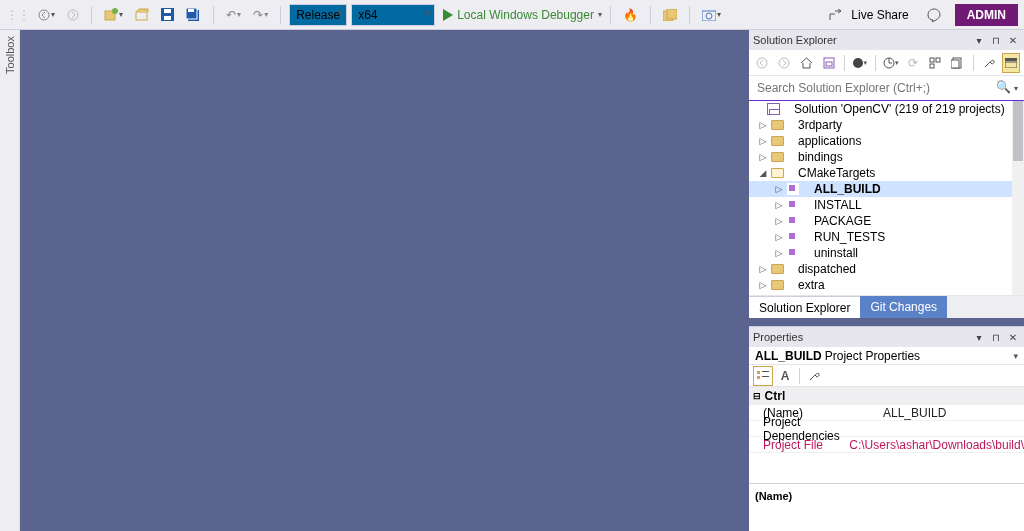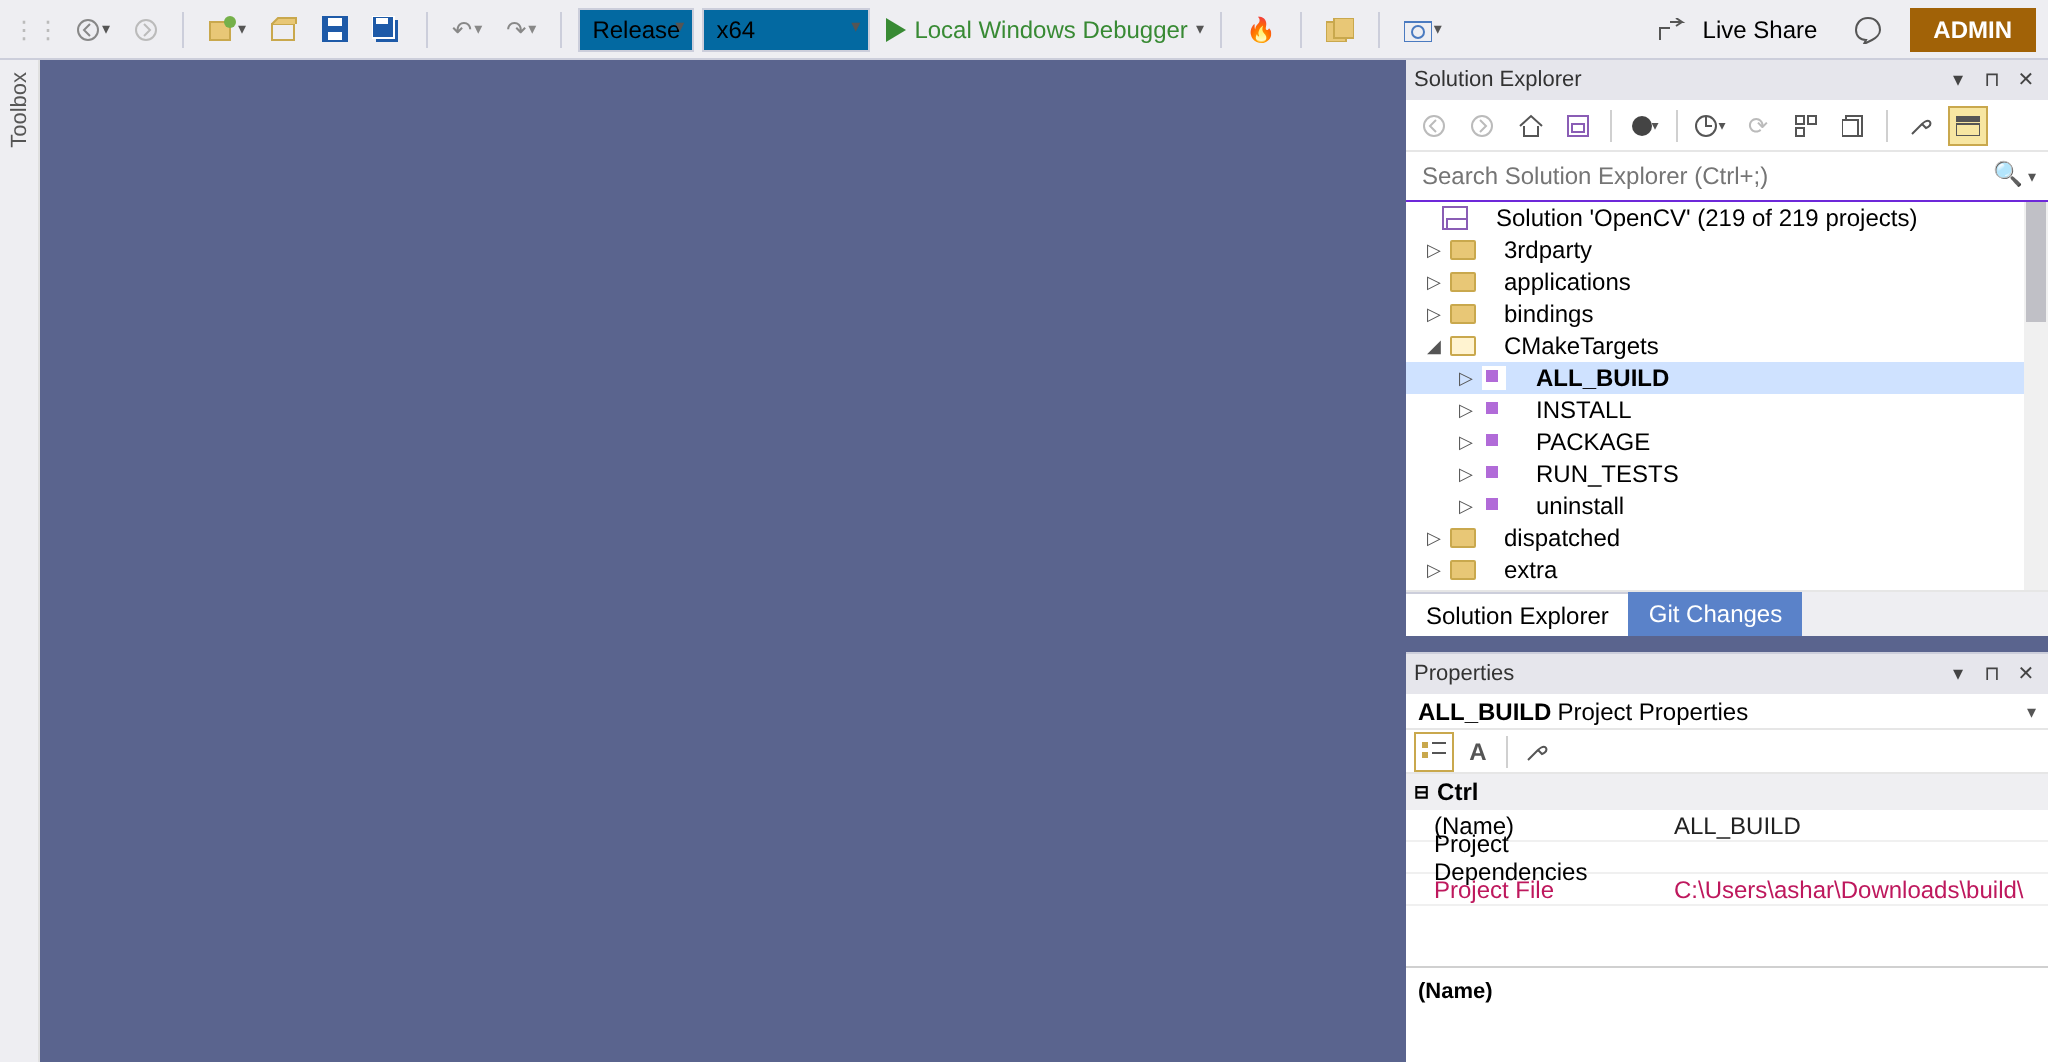--- a/index.html
+++ b/index.html
@@ -6,30 +6,30 @@
   body { width: 1024px; height: 531px; background: #f5f5f7; overflow: hidden; position: relative; }
   
   .toolbar { height: 30px; background: #eeeef2; border-bottom: 1px solid #cccedb; display: flex; align-items: center; padding: 0 6px; gap: 4px; }
   .tb-sep { width: 1px; height: 18px; background: #cccedb; margin: 0 4px; }
   .tb-btn { display: flex; align-items: center; height: 22px; padding: 0 4px; cursor: pointer; }
   .tb-btn svg { display: block; }
   .tb-drop { border: 1px solid #cccedb; background: #0369a1; height: 22px; display:flex; align-items:center; padding:0 18px 0 6px; position:relative; cursor:pointer; }
   .tb-drop::after { content:"▾"; position:absolute; right:4px; top:3px; font-size:9px; color:#555;}
   .tb-play { color:#388a34; display:flex; align-items:center; gap:4px; margin-left:4px; cursor:pointer;}
   .tb-right { margin-left: auto; display:flex; align-items:center; gap:10px;}
-  .admin-btn { background:#a16207; color:#fff; padding:4px 12px; font-size:11px; font-weight:600; cursor:pointer;}
+  .admin-btn { background:#701a75; color:#fff; padding:4px 12px; font-size:11px; font-weight:600; cursor:pointer;}
   
   .main { display:flex; height:501px; }
   
   .vtab { width:20px; background:#eeeef2; border-right:1px solid #e0e0e0; display:flex; align-items:flex-start; justify-content:center; padding-top:6px; cursor:pointer;}
   .vtab span { writing-mode: vertical-rl; font-size:11px; color:#555; transform: rotate(180deg); }
   
   .editor { flex:1; background:#5a648e; }
   
-  .rightcol { width:321px; display:flex; flex-direction:column; background:#fff;}
+  .rightcol { width:275px; display:flex; flex-direction:column; background:#fff;}
   
   .panel-head { height:20px; background:#e6e6ec; display:flex; align-items:center; padding:0 4px; color:#333;}
   .panel-head .title { flex:1; font-size:11px;}
   .panel-head .hicon { width:14px; text-align:center; color:#444; cursor:pointer; font-size:10px; margin-left:3px;}
   
   .se-toolbar { height:26px; border-bottom:1px solid #e6e6e6; display:flex; align-items:center; padding:0 4px; gap:4px;}
   .se-tbtn { width:20px; height:20px; display:flex; align-items:center; justify-content:center; cursor:pointer;}
   .se-sep { width:1px; height:16px; background:#d0d0d0; margin:0 2px;}
   .se-tbtn.active { background:#f7e6a2; border:1px solid #c9a84d; }
   

